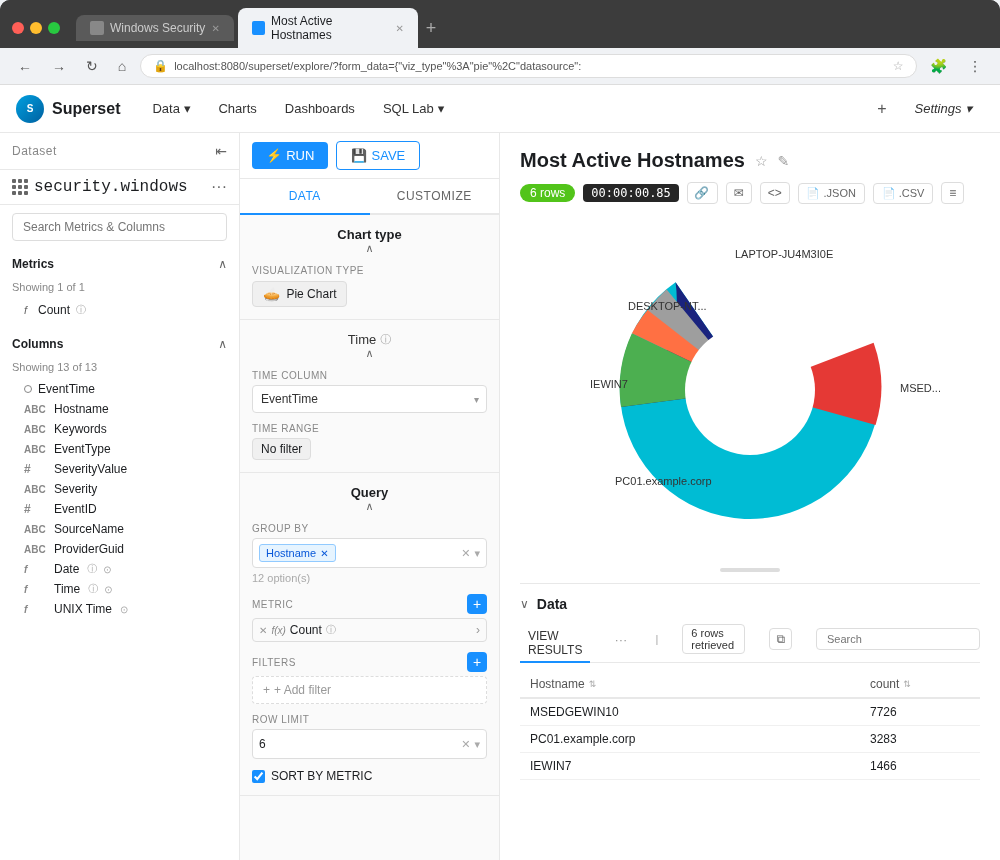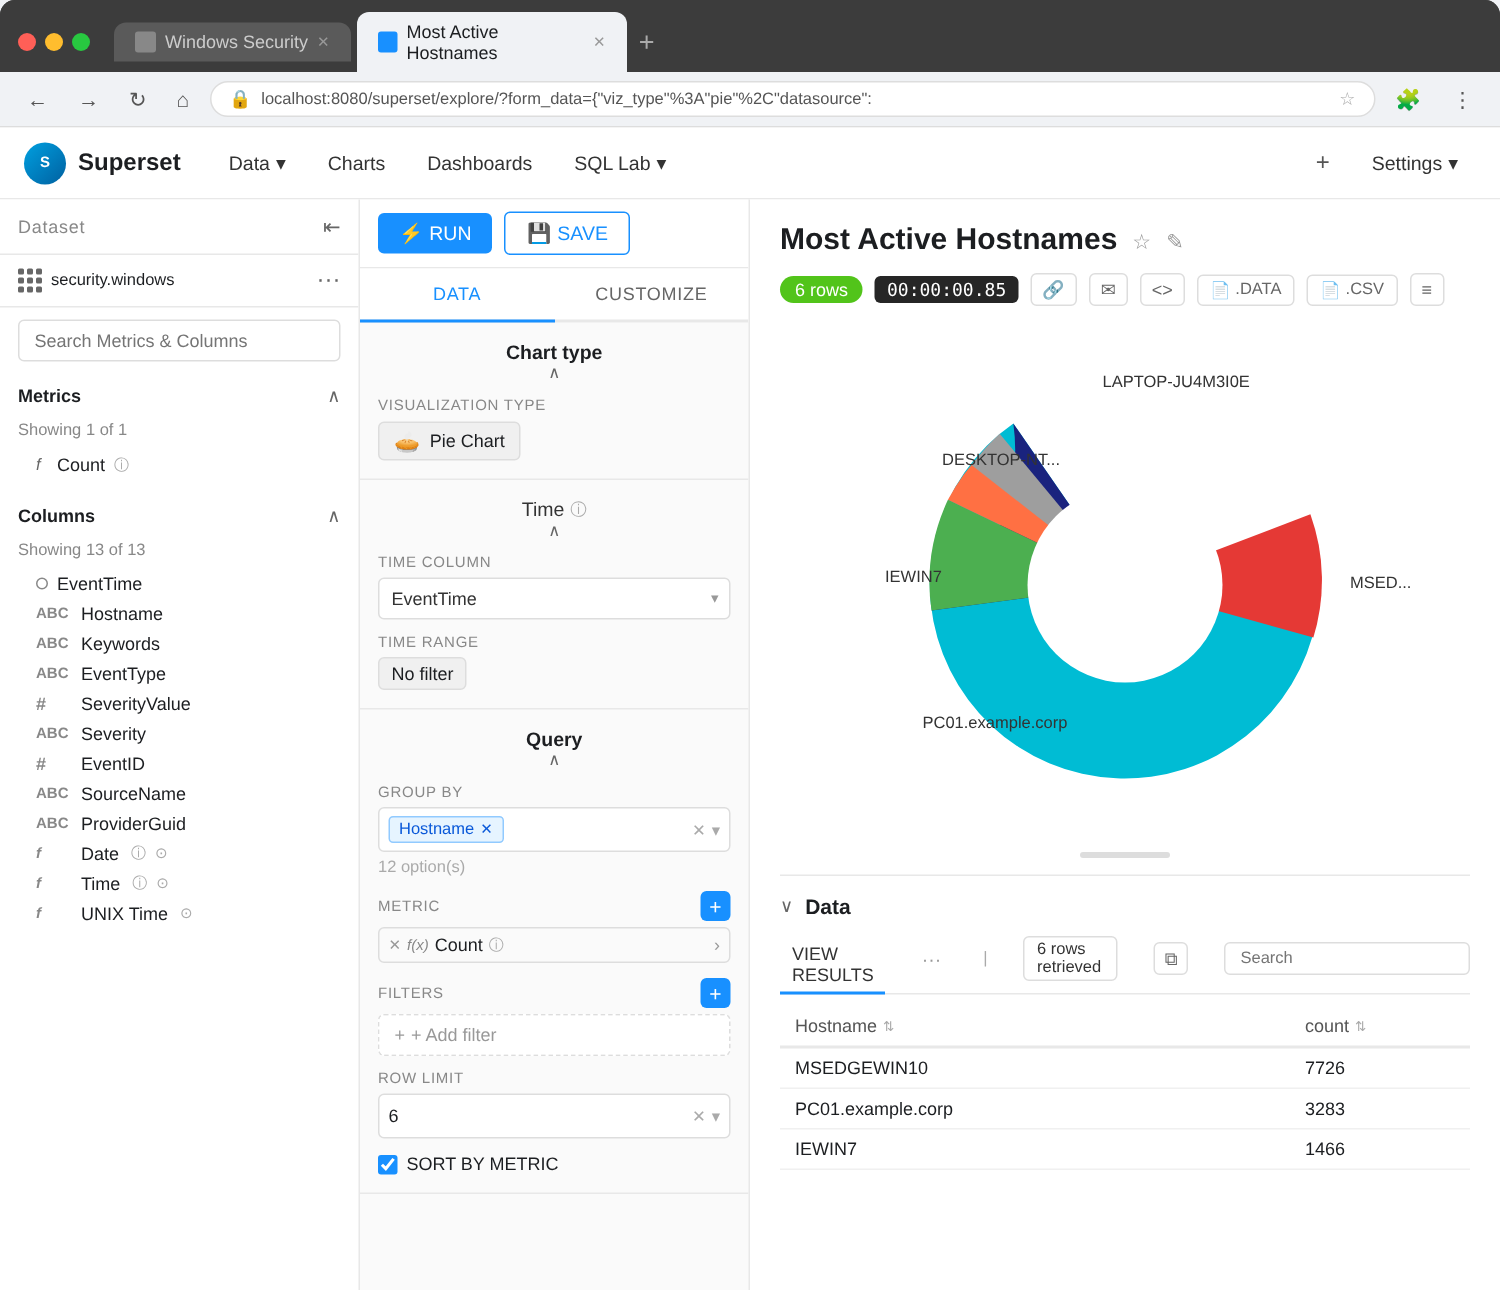--- a/index.html
+++ b/index.html
@@ -23,35 +23,35 @@
 
     
     .app { background: white; min-height: 780px; }
     .app-header { background: white; border-bottom: 1px solid #e8e8e8; display: flex; align-items: center; padding: 0 16px; height: 48px; gap: 20px; }
     .logo { display: flex; align-items: center; gap: 8px; font-size: 16px; font-weight: 600; color: #1c1e21; }
     .logo-icon { width: 28px; height: 28px; background: linear-gradient(135deg, #00a0e0, #0060a0); border-radius: 50%; display: flex; align-items: center; justify-content: center; color: white; font-size: 10px; font-weight: bold; }
     .nav-menu { display: flex; align-items: center; gap: 4px; }
     .nav-item { padding: 6px 12px; border-radius: 4px; cursor: pointer; font-size: 13px; color: #333; display: flex; align-items: center; gap: 4px; }
     .header-right { margin-left: auto; display: flex; align-items: center; gap: 8px; }
     .btn-icon { background: none; border: none; cursor: pointer; color: #555; font-size: 16px; padding: 4px 8px; border-radius: 4px; }
-    .settings-btn { display: flex; align-items: center; gap: 4px; padding: 4px 12px; border-radius: 4px; cursor: pointer; color: #333; font-size: 13px; }
+    .settings-btn { display: flex; align-items: center; gap: 4px; padding: 4px 12px; border-radius: 4px; cursor: pointer; color: #333; font-size: 13px; font-style: italic; }
 
     
     .main-layout { display: flex; height: calc(860px - 48px - 80px); }
 
     
     .left-panel { width: 240px; border-right: 1px solid #e8e8e8; background: white; overflow-y: auto; flex-shrink: 0; }
     .dataset-header { padding: 10px 12px; display: flex; align-items: center; justify-content: space-between; border-bottom: 1px solid #e8e8e8; }
     .dataset-label { font-size: 12px; color: #888; font-weight: 500; letter-spacing: 0.5px; }
     .collapse-btn { background: none; border: none; cursor: pointer; color: #666; font-size: 14px; }
 
     .dataset-selector { padding: 8px 12px; display: flex; align-items: center; gap: 6px; border-bottom: 1px solid #e8e8e8; }
     .grid-icon { display: grid; grid-template-columns: 1fr 1fr 1fr; gap: 2px; width: 16px; height: 16px; cursor: pointer; }
     .grid-dot { background: #666; border-radius: 1px; }
-    .dataset-name { flex: 1; font-size: 11px; font-weight: 500; }
+    .dataset-name { flex: 1; font-size: 16px; font-weight: 500; font-family: Liberation Mono, monospace; }
     .more-btn { background: none; border: none; cursor: pointer; color: #666; font-size: 16px; }
 
     .search-box { padding: 8px 12px; }
     .search-input { width: 100%; padding: 6px 10px; border: 1px solid #ddd; border-radius: 4px; font-size: 12px; color: #333; outline: none; }
 
     .section-header { padding: 8px 12px; display: flex; align-items: center; justify-content: space-between; }
     .section-title { font-size: 12px; font-weight: 600; color: #1c1e21; }
     .section-toggle { background: none; border: none; cursor: pointer; color: #666; font-size: 12px; }
     .section-subtitle { padding: 2px 12px 6px; font-size: 11px; color: #888; }
 
@@ -428,21 +428,21 @@
       </div>
 
       <div class="chart-meta-bar">
         <span class="badge-green">6 rows</span>
         <span class="badge-dark">00:00:00.85</span>
         <button class="icon-btn">🔗</button>
         <button class="icon-btn">✉</button>
         <button class="icon-btn">&lt;&gt;</button>
         <button class="icon-btn-text">
           <span>📄</span>
-          <span>.DATA</span>
+          <span>.JSON</span>
         </button>
         <button class="icon-btn-text">
           <span>📄</span>
           <span>.CSV</span>
         </button>
         <button class="icon-btn">≡</button>
       </div>
 
       <div class="chart-container">
         <svg width="380" height="320" viewBox="0 0 380 320">

